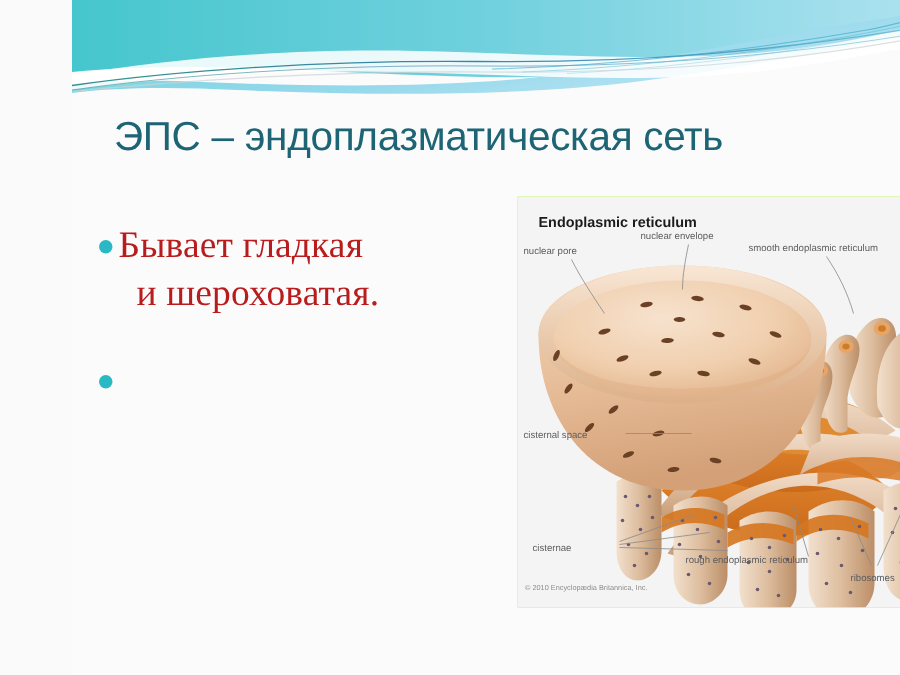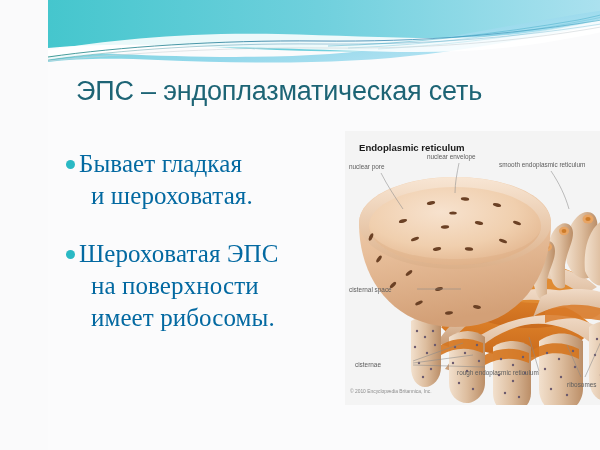--- a/index.html
+++ b/index.html
@@ -70,21 +70,21 @@
     height: 9px;
     border-radius: 50%;
     background: #2ab9c4;
     margin-top: 12px;
     margin-right: 4px;
   }
   .bullet-text {
     font-family: "Liberation Serif", serif;
     font-size: 25px;
     line-height: 1.28;
-    color: #0369a1;
+    color: #b91c1c;
     letter-spacing: 0.1px;
   }
   .bullet-line {
     display: block;
   }
   .bullet-line.indented {
     padding-left: 12px;
   }
 
   
@@ -181,25 +181,20 @@
     <div class="bullet-item">
       <span class="bullet-marker"></span>
       <div class="bullet-text">
         <span class="bullet-line">Бывает гладкая</span>
         <span class="bullet-line indented">и шероховатая.</span>
       </div>
     </div>
 
     <div class="bullet-item">
       <span class="bullet-marker"></span>
-      <div class="bullet-text">
-        <span class="bullet-line">Шероховатая ЭПС</span>
-        <span class="bullet-line indented">на поверхности</span>
-        <span class="bullet-line indented">имеет рибосомы.</span>
-      </div>
     </div>
 
   </div>
 
   <div id="figure-panel">
     <svg width="289" height="274" viewBox="0 0 289 274" xmlns="http://www.w3.org/2000/svg">
       <defs>
         <radialGradient id="bowlInner" cx="0.42" cy="0.32" r="0.80">
           <stop offset="0" stop-color="#f7e2ce"></stop>
           <stop offset="0.55" stop-color="#f0cfae"></stop>

